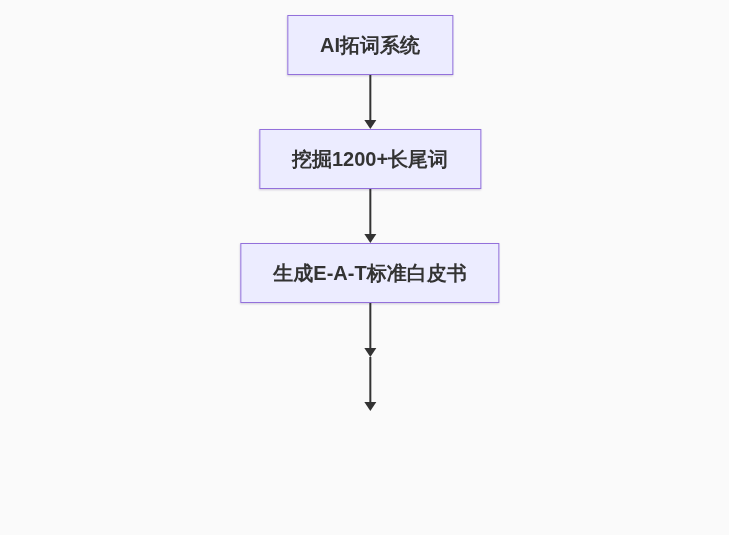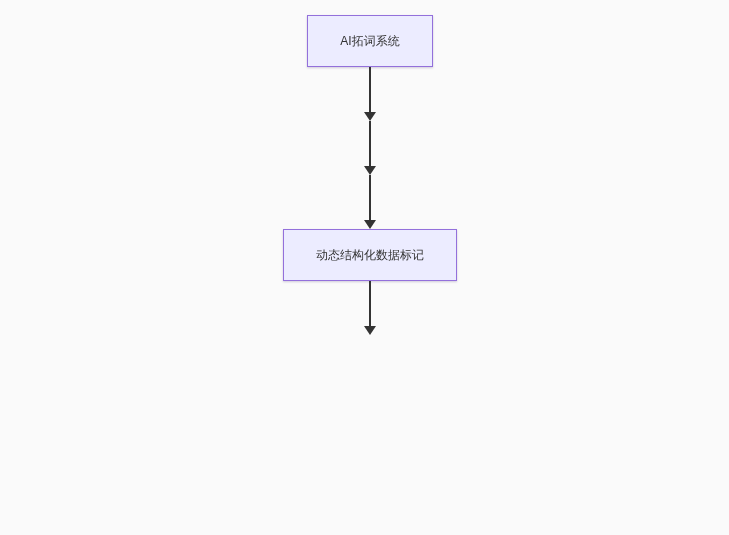--- a/index.html
+++ b/index.html
@@ -21,25 +21,26 @@
     transform: translateX(-50%);
     display: flex;
     flex-direction: column;
     align-items: center;
   }
   .node {
     background: #ececff;
     border: 1px solid #9370db;
     box-shadow: 0 1px 2px rgba(80, 60, 120, 0.25);
     color: #333333;
-    font-size: 12px;
+    font-size: 20px;
     line-height: 1;
     padding: 19px 32px;
     text-align: center;
     white-space: nowrap;
+    font-weight: bold;
   }
   .connector {
     display: flex;
     flex-direction: column;
     align-items: center;
     height: 54px;
   }
   .connector .line {
     width: 2px;
     flex: 1;
@@ -59,33 +60,34 @@
 
 <div class="flowchart">
 
   <div class="node">AI拓词系统</div>
 
   <div class="connector">
     <div class="line"></div>
     <div class="arrowhead"></div>
   </div>
 
+  <div class="node">挖掘1200+长尾词</div>
+
+  <div class="connector">
+    <div class="line"></div>
+    <div class="arrowhead"></div>
+  </div>
+
+  <div class="node">生成E-A-T标准白皮书</div>
 
   <div class="connector">
     <div class="line"></div>
     <div class="arrowhead"></div>
   </div>
 
 
   <div class="connector">
     <div class="line"></div>
     <div class="arrowhead"></div>
   </div>
 
-  <div class="node">动态结构化数据标记</div>
-
-  <div class="connector">
-    <div class="line"></div>
-    <div class="arrowhead"></div>
-  </div>
-
 
 </div>
 
 </body></html>

